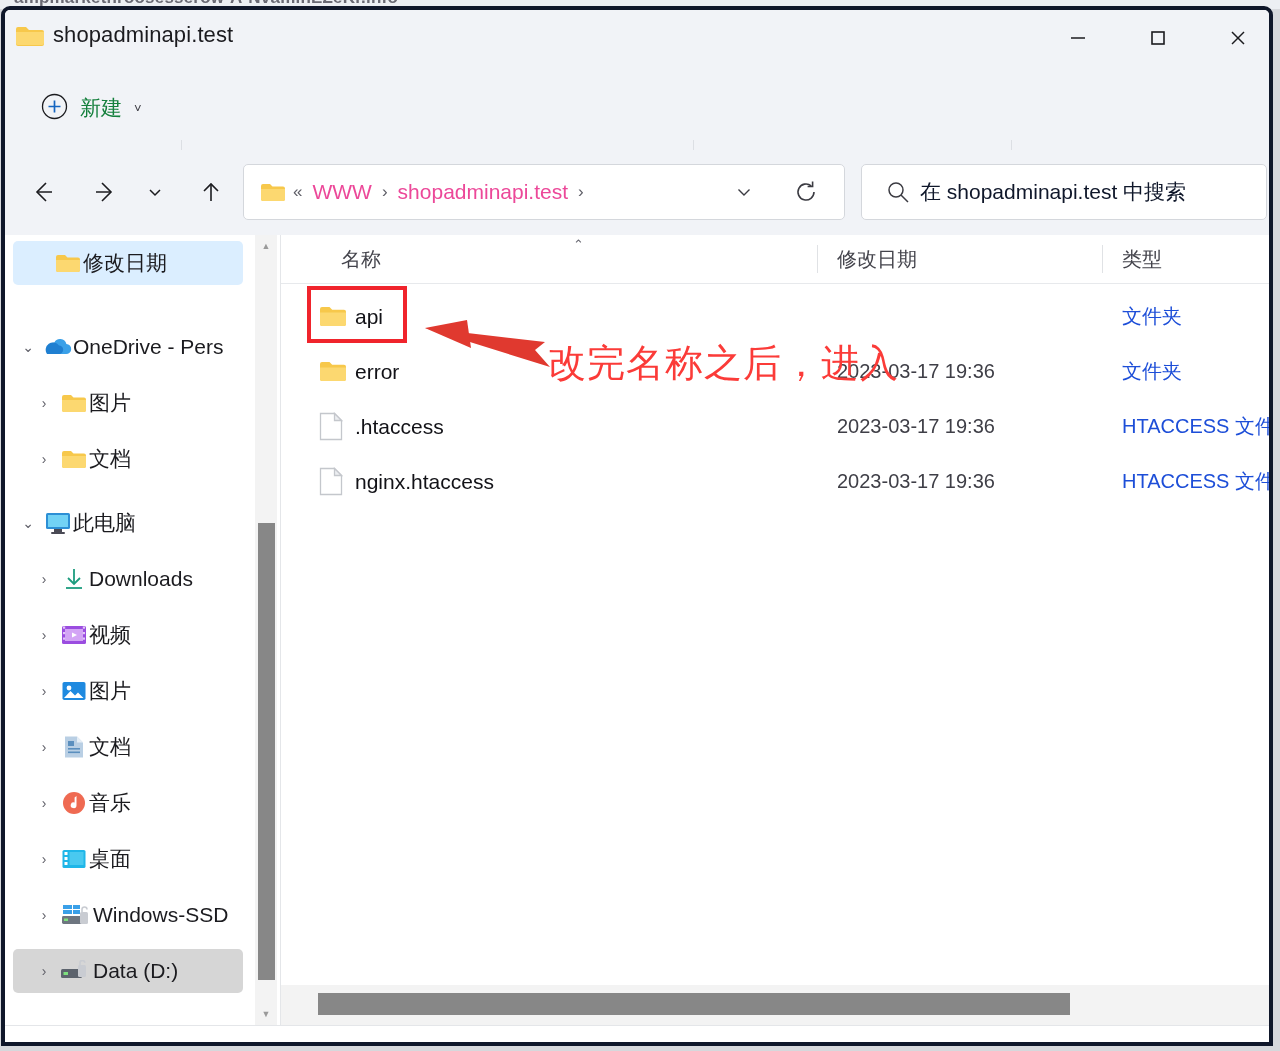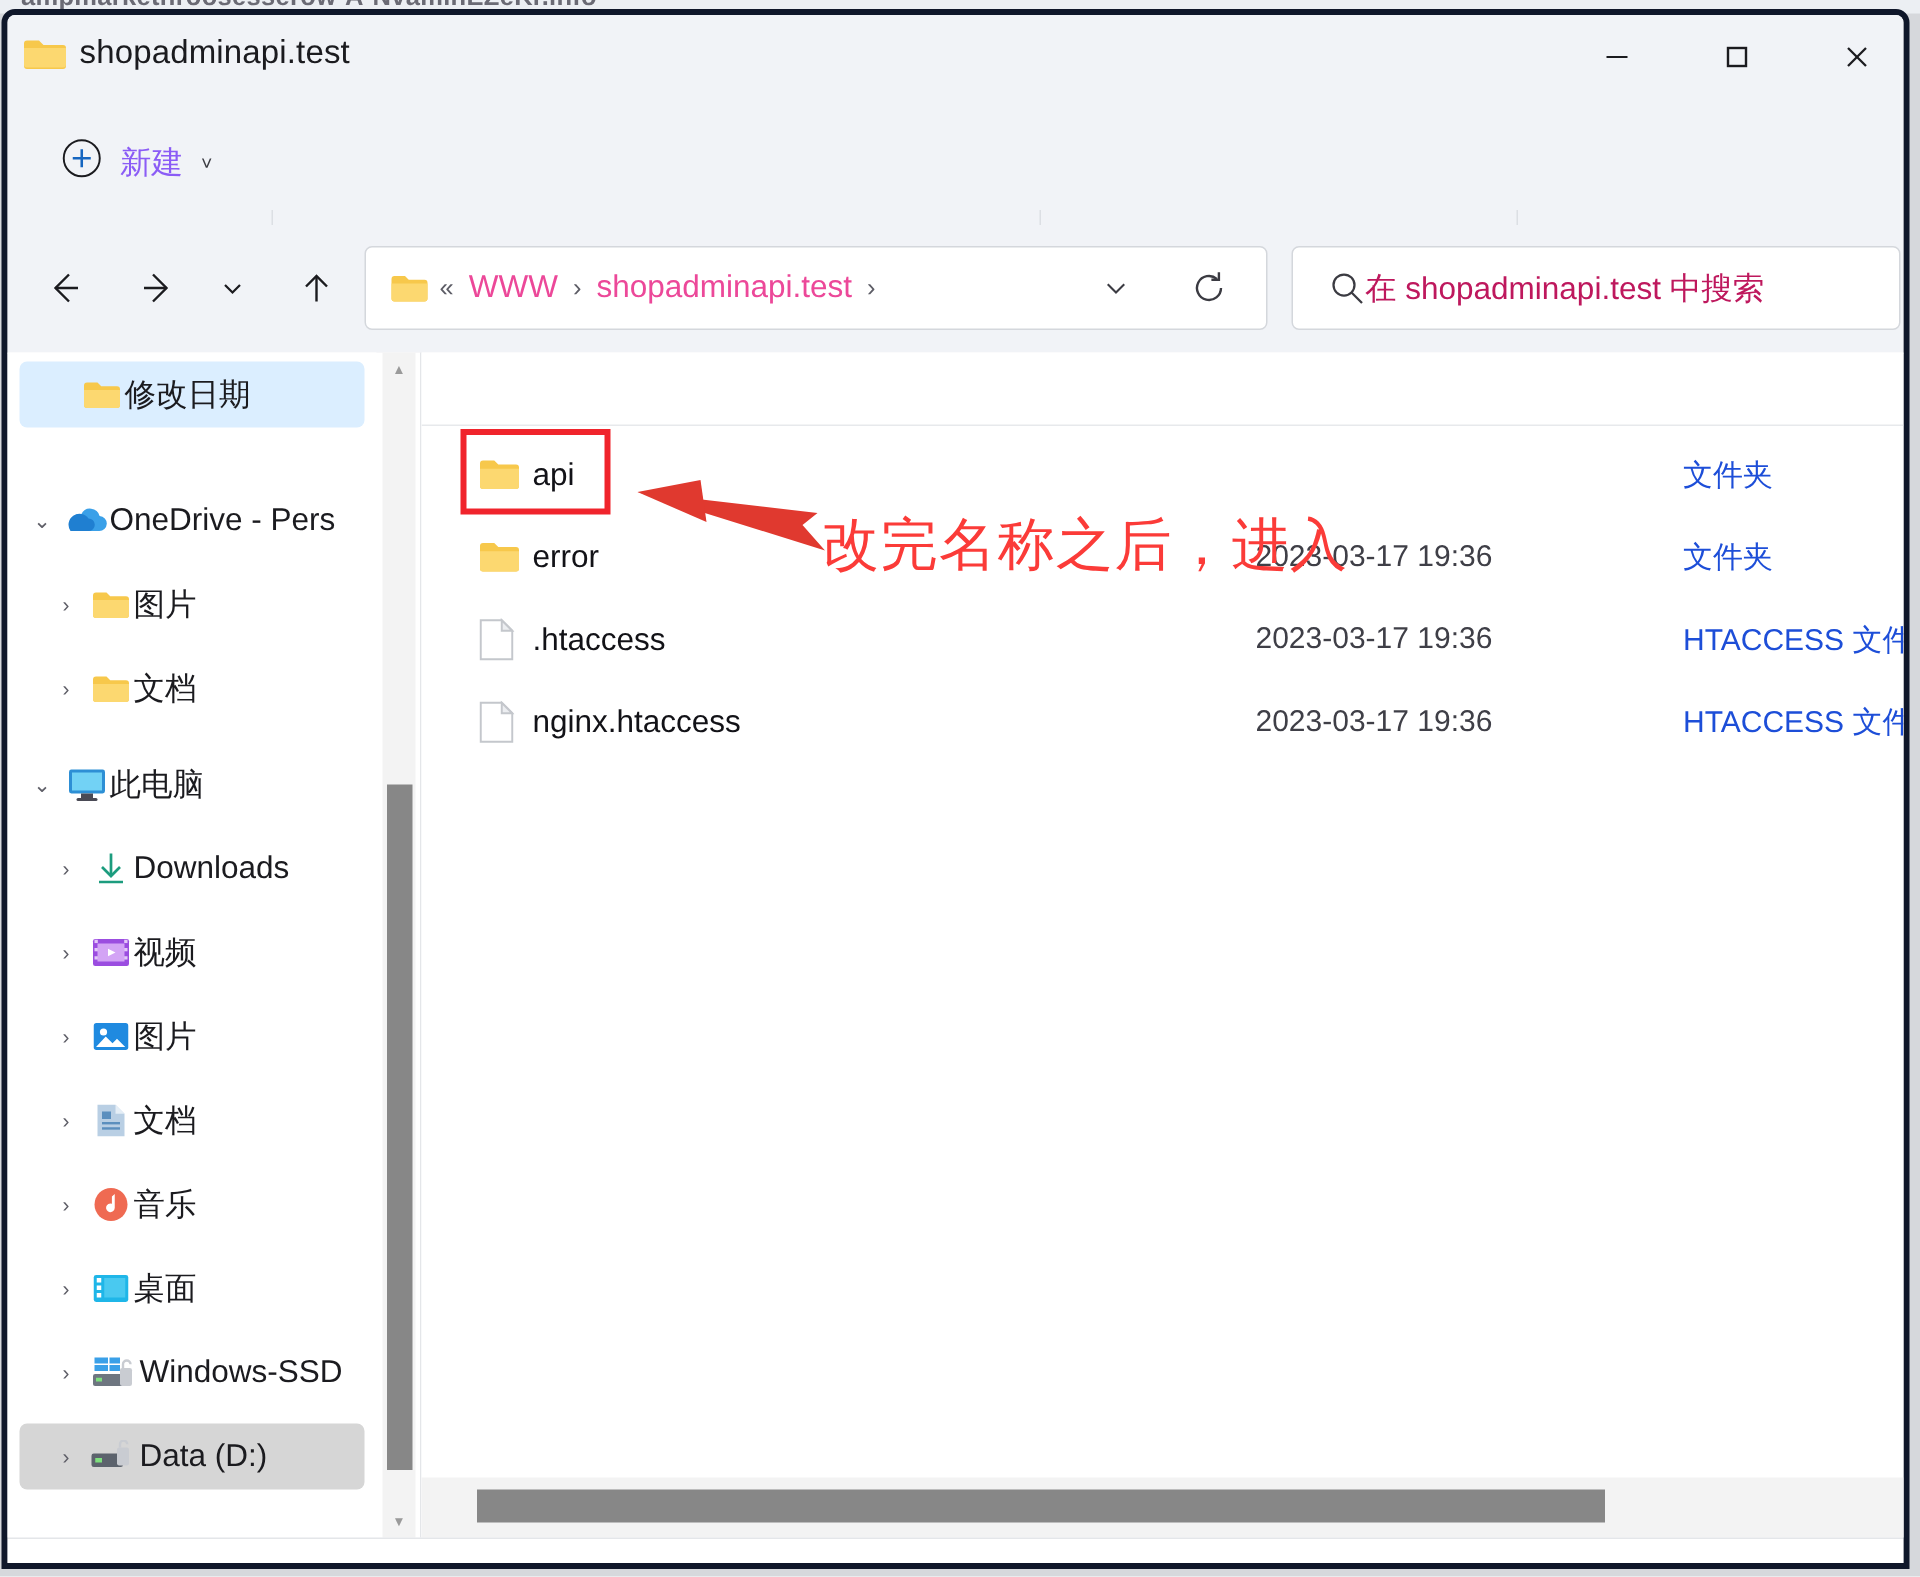--- a/index.html
+++ b/index.html
@@ -50,21 +50,21 @@
   
   #commandbar{
     position:absolute;left:0;top:56px;width:100%;height:84px;
     background:#f1f3f7;
   }
   #new-button{
     position:absolute;left:26px;top:18px;height:48px;
     display:flex;align-items:center;gap:12px;padding:0 10px;border-radius:6px;
     cursor:default;
   }
-  #new-label{font-size:21px;color:#8b5cf6;}
+  #new-label{font-size:21px;color:#15803d;}
   .chev{font-size:13px;color:#3c3c43;line-height:1;}
   .vsep{position:absolute;top:74px;width:1px;height:48px;background:#dcdfe4;}
 
   .ticon{
     position:absolute;top:74px;width:48px;height:48px;
     display:flex;align-items:center;justify-content:center;border-radius:6px;
     cursor:default;
   }
   .tgroup{
     position:absolute;top:74px;height:48px;
@@ -98,21 +98,21 @@
   #addr-refresh{
     position:absolute;right:14px;top:0;height:100%;width:48px;
     display:flex;align-items:center;justify-content:center;cursor:default;
   }
   #searchbox{
     position:absolute;left:856px;top:14px;width:406px;height:56px;
     background:#ffffff;border:1px solid #d4d7dc;border-radius:5px;
     display:flex;align-items:center;box-sizing:border-box;
   }
   #search-placeholder{
-    font-size:21px;color:#be185d;
+    font-size:21px;color:#0f172a;margin-left:10px;
   }
 
   
   #content{
     position:absolute;left:0;top:225px;width:100%;height:790px;
     background:#ffffff;
   }
   #divider-h{position:absolute;left:0;top:225px;width:100%;height:1px;background:#dfe1e5;}
 
   
@@ -564,20 +564,34 @@
       <span class="sbarrow">▲</span>
     </div>
     <div id="sb-down">
       <span class="sbarrow">▼</span>
     </div>
     <div id="sb-thumb"></div>
 
     <div id="divider-v"></div>
 
     <div id="filelist">
+      <div id="colheader">
+        <div class="colh" style="left:0;width:536px;padding-left:60px">
+          <span>名称</span>
+        </div>
+        <div class="colh" style="left:536px;width:285px;padding-left:20px">
+          <span>修改日期</span>
+        </div>
+        <div class="colh" style="left:821px;width:200px;padding-left:20px">
+          <span>类型</span>
+        </div>
+        <div class="coldiv" style="left:536px"></div>
+        <div class="coldiv" style="left:821px"></div>
+        <span id="sort-caret">⌃</span>
+      </div>
       <div id="header-underline"></div>
 
       <div class="row" style="top:54px">
         <span class="rowicon">
           <svg width="28" height="23" viewBox="0 0 28 23">
               <path d="M1 4a2 2 0 0 1 2-2h7.5l2.7 2.7H25a2 2 0 0 1 2 2V19a2 2 0 0 1-2 2H3a2 2 0 0 1-2-2z" fill="#f7c84b"></path>
               <path d="M1 7.5h26V19a2 2 0 0 1-2 2H3a2 2 0 0 1-2-2z" fill="#fcd870"></path>
             </svg>
         </span>
         <span class="rowname">api</span>

